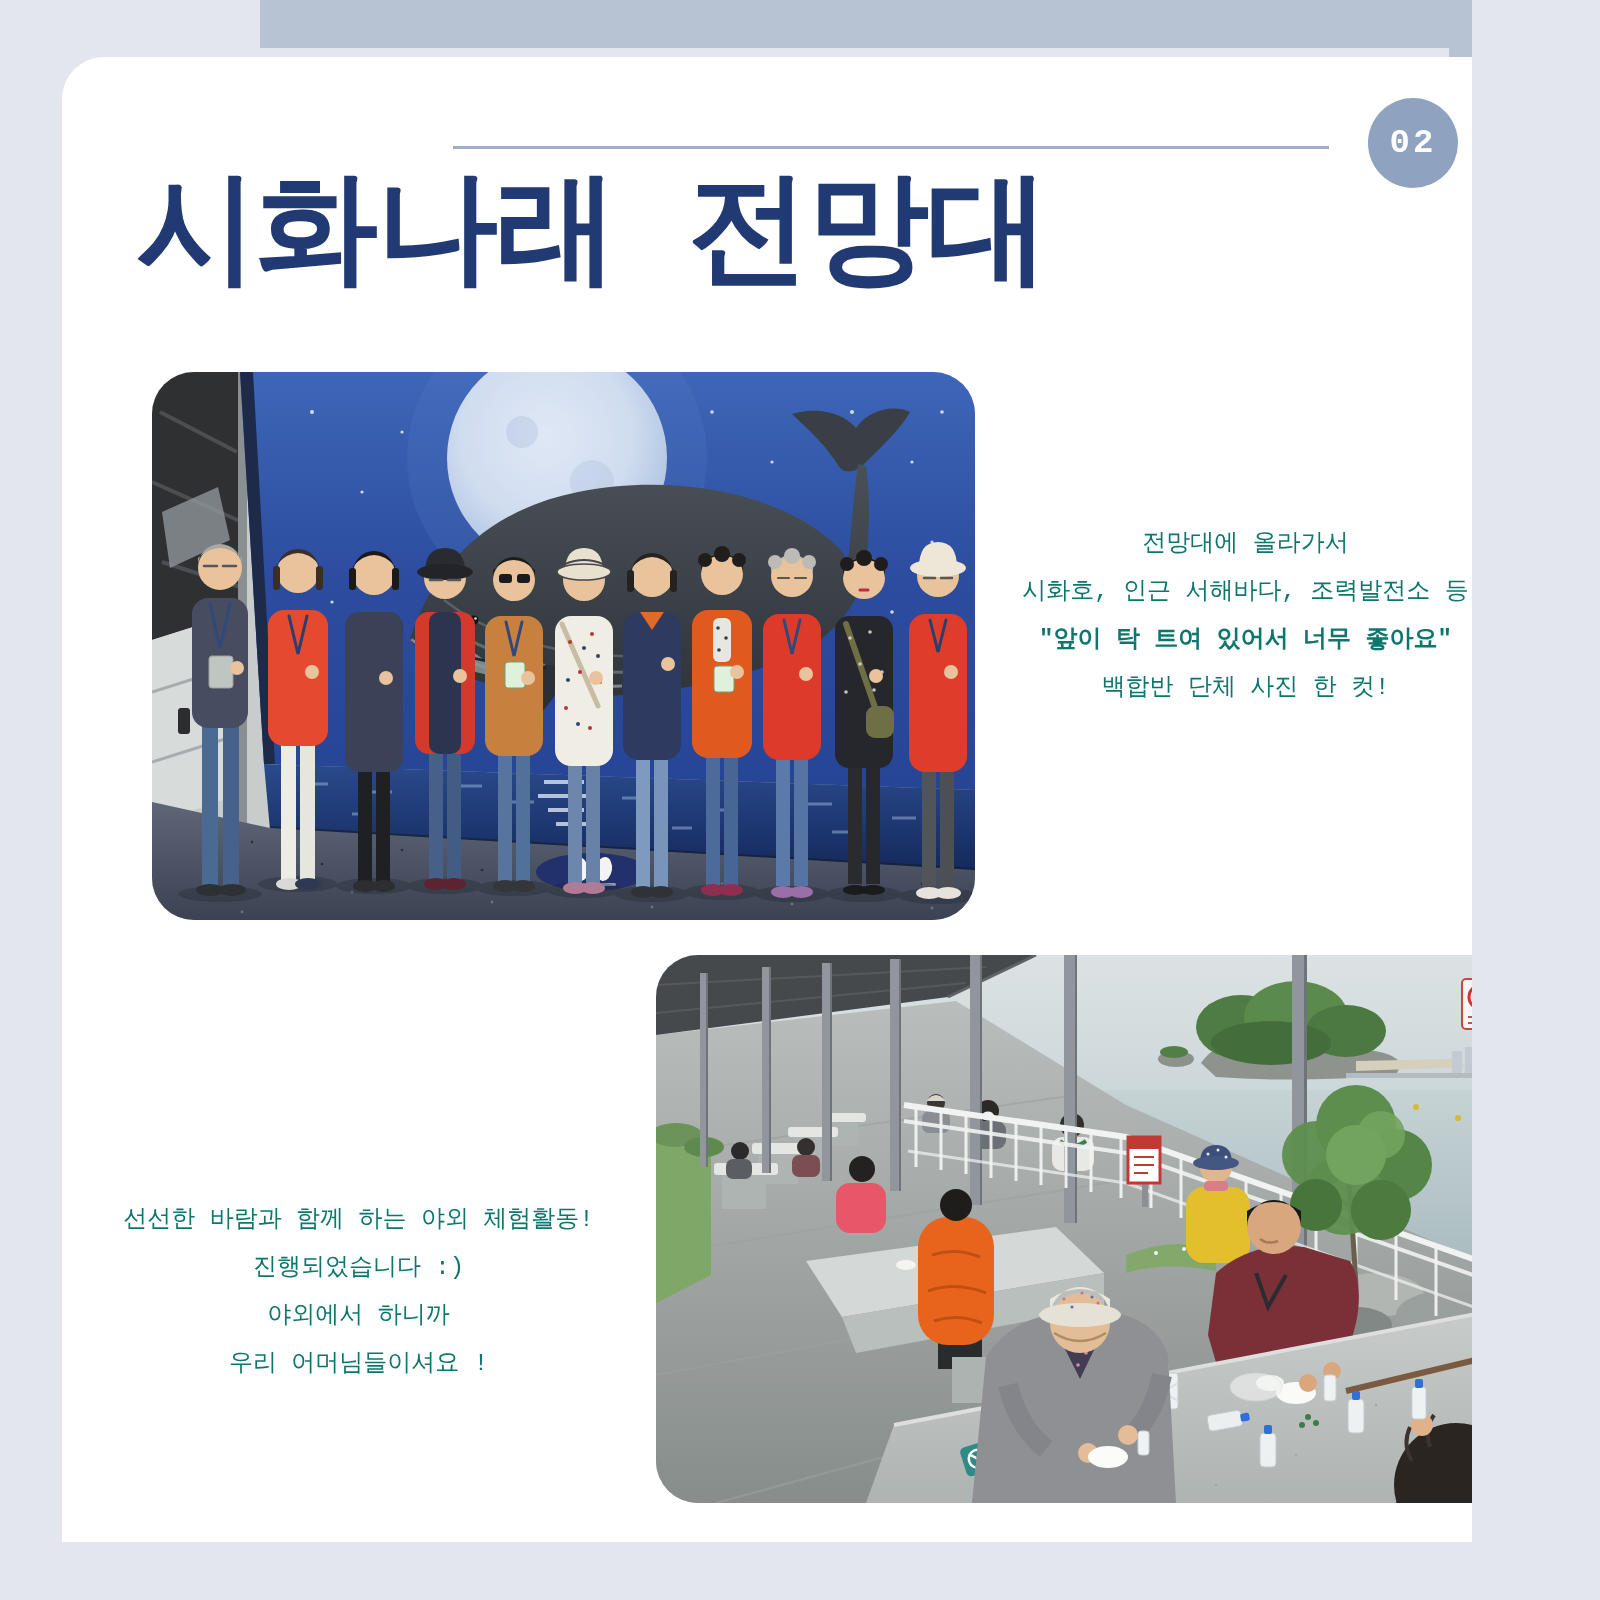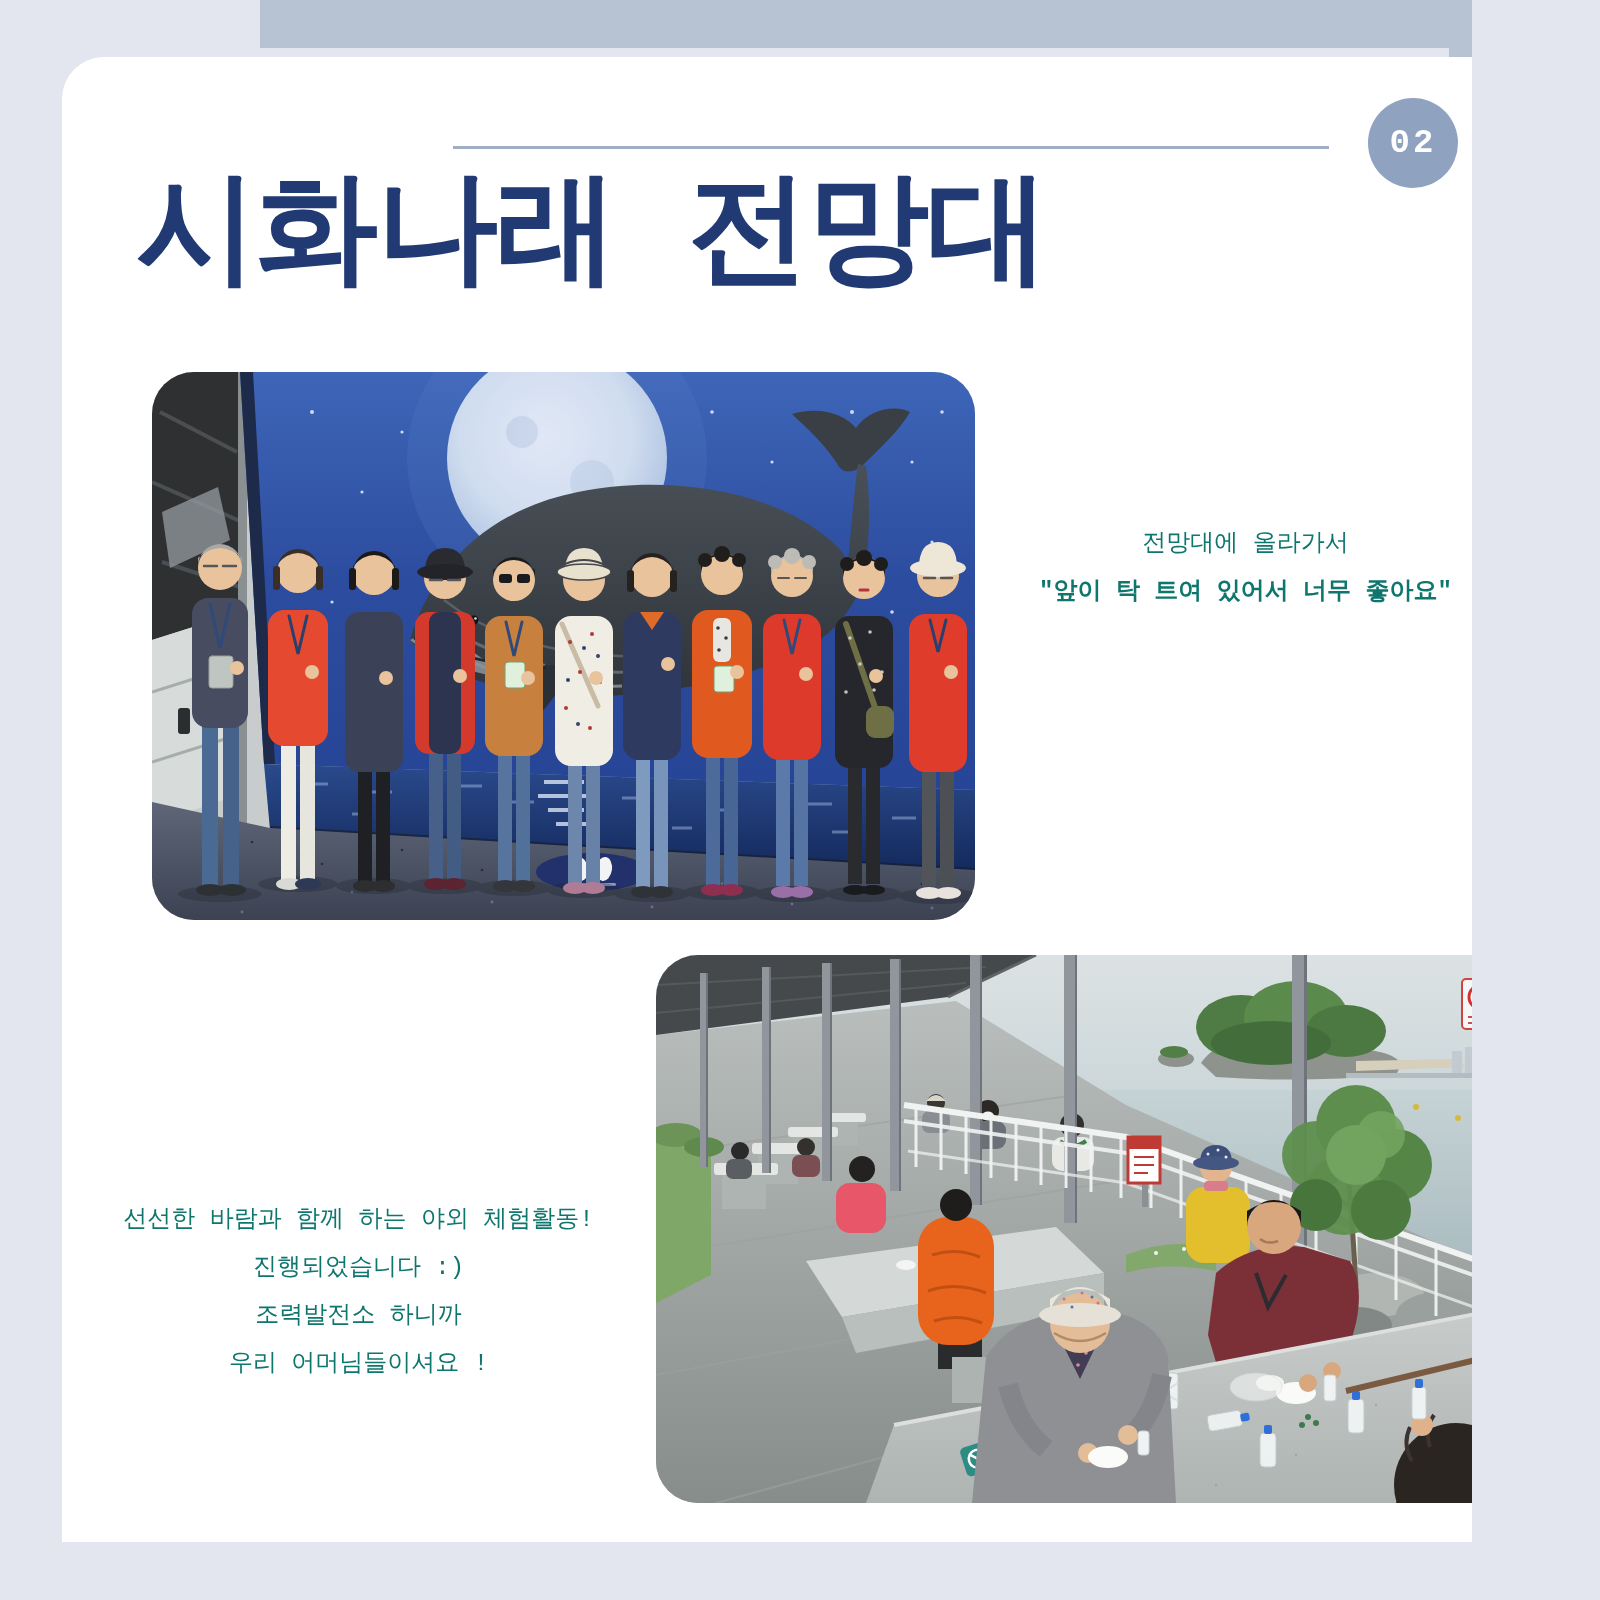--- a/index.html
+++ b/index.html
@@ -681,23 +681,25 @@
         <path d="M756,506 q-10,-16 -2,-34 M774,492 q-6,-18 4,-32 M820,478 q10,-12 26,-10" stroke="#3A332F" stroke-width="4" fill="none"></path>
         <circle cx="766" cy="470" r="11" fill="#DFB28C"></circle>
         <rect x="756" y="432" width="14" height="32" rx="3" fill="#EFF2F3" stroke="#C9D0D3"></rect>
         <rect x="759" y="424" width="8" height="9" rx="2" fill="#2E6FD8"></rect>
       </g>
     </svg>
   </figure>
 
   <div class="text-block tb-right">
     <div class="text-line">전망대에 올라가서</div>
+    <div class="text-line">시화호, 인근 서해바다, 조력발전소 등</div>
     <div class="text-line bold">"앞이 탁 트여 있어서 너무 좋아요"</div>
+    <div class="text-line">백합반 단체 사진 한 컷!</div>
   </div>
 
   <div class="text-block tb-left">
     <div class="text-line">선선한 바람과 함께 하는 야외 체험활동!</div>
     <div class="text-line">진행되었습니다 :)</div>
-    <div class="text-line">조력발전소 하니까</div>
+    <div class="text-line">야외에서 하니까</div>
     <div class="text-line">우리 어머님들이셔요 !</div>
   </div>
 
 </div>
 
 </body></html>

